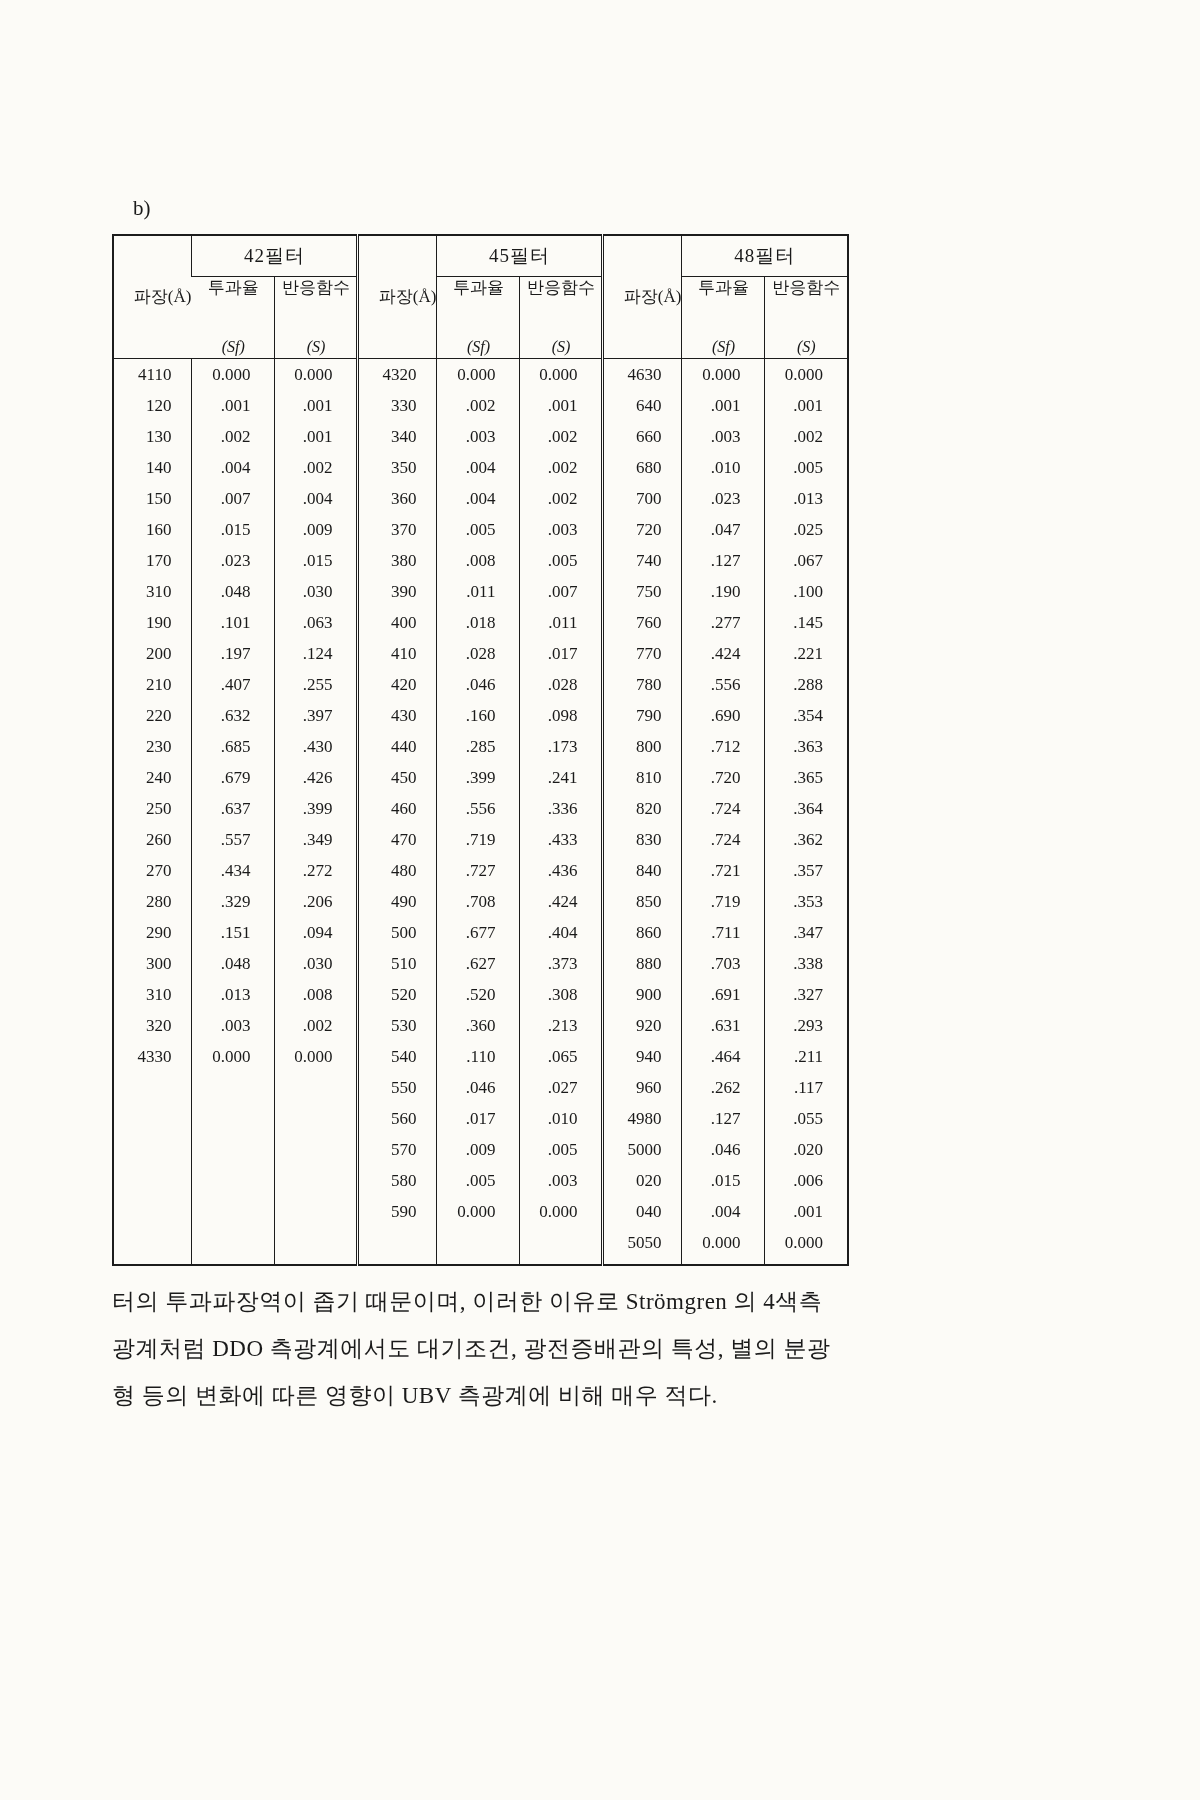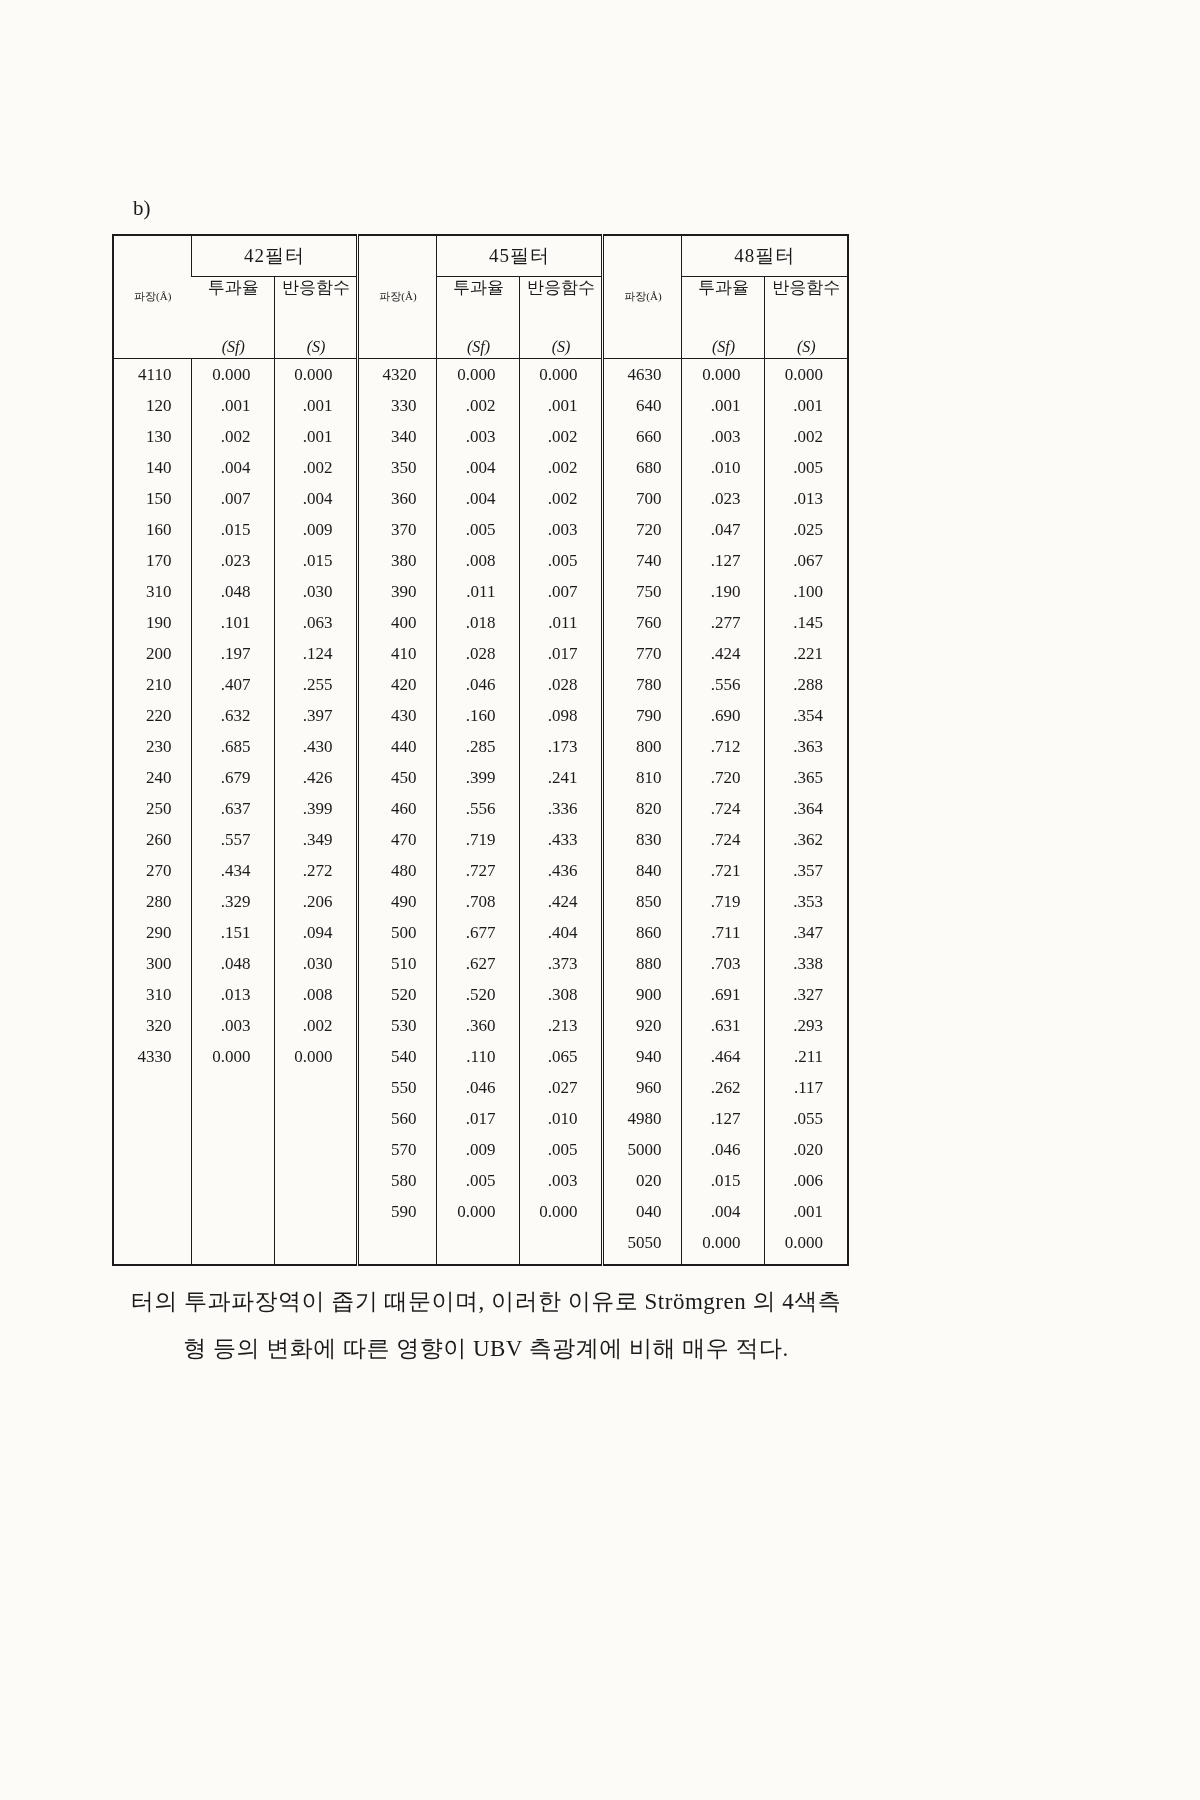--- a/index.html
+++ b/index.html
@@ -43,43 +43,42 @@
   .sep { border-left: 3px double #1c1c1c !important; }
 
   thead th { border-bottom: 1px solid #1c1c1c; }
   th.grp-title {
     height: 40px;
     text-align: center;
     font-size: 19px;
     letter-spacing: 1px;
   }
   th.wl-h {
-    text-align: center;
-    font-size: 11px;
+    text-align: right;
+    font-size: 17px;
   }
   th.sub-h {
     height: 64px;
     text-align: center;
     line-height: 1.35;
   }
   .sub-sym { font-style: italic; font-size: 16px; margin-top: 36px; }
 
   tbody td { height: 31px; line-height: 31px; }
   td.wl  { text-align: right; padding-right: 20px; }
   td.val { text-align: right; padding-right: 24px; }
   tbody tr:last-child td { padding-bottom: 6px; }
 
   .para {
     position: absolute;
     left: 112px; top: 1278px;
     width: 748px;
     font-size: 23px;
     line-height: 47px;
     letter-spacing: 0.5px;
-    text-align: center;
   }
   .para .p-line { white-space: nowrap; }
 
   .footer {
     position: absolute;
     left: 112px; top: 1428px;
     width: 737px;
     text-align: right;
     font-size: 19px;
   }
@@ -460,17 +459,18 @@
             <td class="wl sep">5050</td>
             <td class="val">0.000</td>
             <td class="val">0.000</td>
           </tr>
         </tbody>
     </table>
   </div>
 
   <div class="para">
     <div class="p-line">터의 투과파장역이 좁기 때문이며, 이러한 이유로 Strömgren 의 4색측</div>
+    <div class="p-line">광계처럼 DDO 측광계에서도 대기조건, 광전증배관의 특성, 별의 분광</div>
     <div class="p-line">형 등의 변화에 따른 영향이 UBV 측광계에 비해 매우 적다.</div>
   </div>
 
 
 </div>
 
 </body></html>

